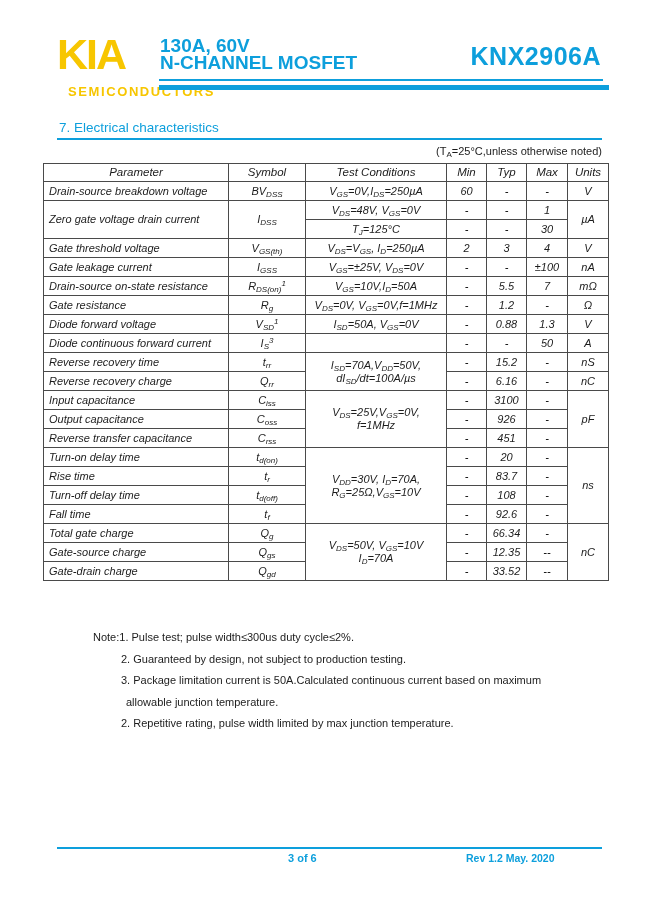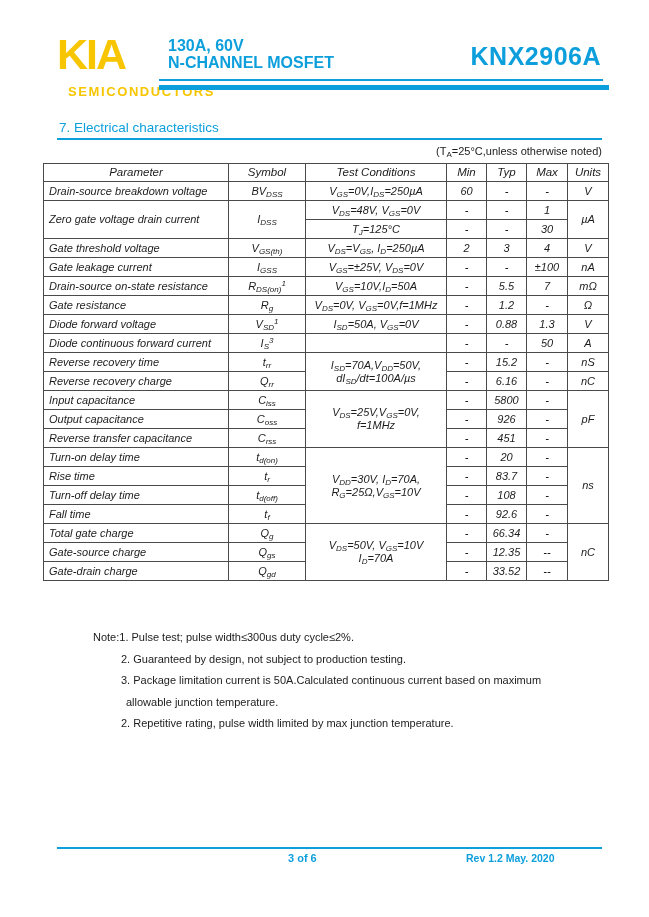--- a/index.html
+++ b/index.html
@@ -20,21 +20,21 @@
     color: #f7c600;
   }
   .logo-subtext {
     position: absolute; left: 58px; top: 84px;
     font-size: 13px; font-weight: bold; letter-spacing: 1.6px;
     color: #f7c600;
     padding-left: 10px;
   }
   .hdr-sub {
     position: absolute; left: 160px; top: 37px;
-    font-size: 16px; font-weight: bold; color: #0d9fdc; line-height: 17px; margin-left: 8px;
+    font-size: 19px; font-weight: bold; color: #0d9fdc; line-height: 17px;
   }
   .part-number {
     position: absolute; right: 48px; top: 42px;
     font-size: 25px; font-weight: bold; color: #0d9fdc; letter-spacing: 0.5px;
   }
   .hdr-rule-thin { position: absolute; left: 159px; top: 79px; width: 444px; height: 2px; background: #0d9fdc; }
   .hdr-rule-thick { position: absolute; left: 159px; top: 85px; width: 450px; height: 5px; background: #0d9fdc; }
 
   
   .section-title {
@@ -212,21 +212,21 @@
             <td>-</td>
             <td>6.16</td>
             <td>-</td>
             <td>nC</td>
           </tr>
           <tr>
             <td class="l">Input capacitance</td>
             <td>C<sub>iss</sub></td>
             <td rowspan="3">V<sub>DS</sub>=25V,V<sub>GS</sub>=0V,<br>f=1MHz</td>
             <td>-</td>
-            <td>5800</td>
+            <td>3100</td>
             <td>-</td>
             <td rowspan="3">pF</td>
           </tr>
           <tr>
             <td class="l">Output capacitance</td>
             <td>C<sub>oss</sub></td>
             <td>-</td>
             <td>926</td>
             <td>-</td>
           </tr>

